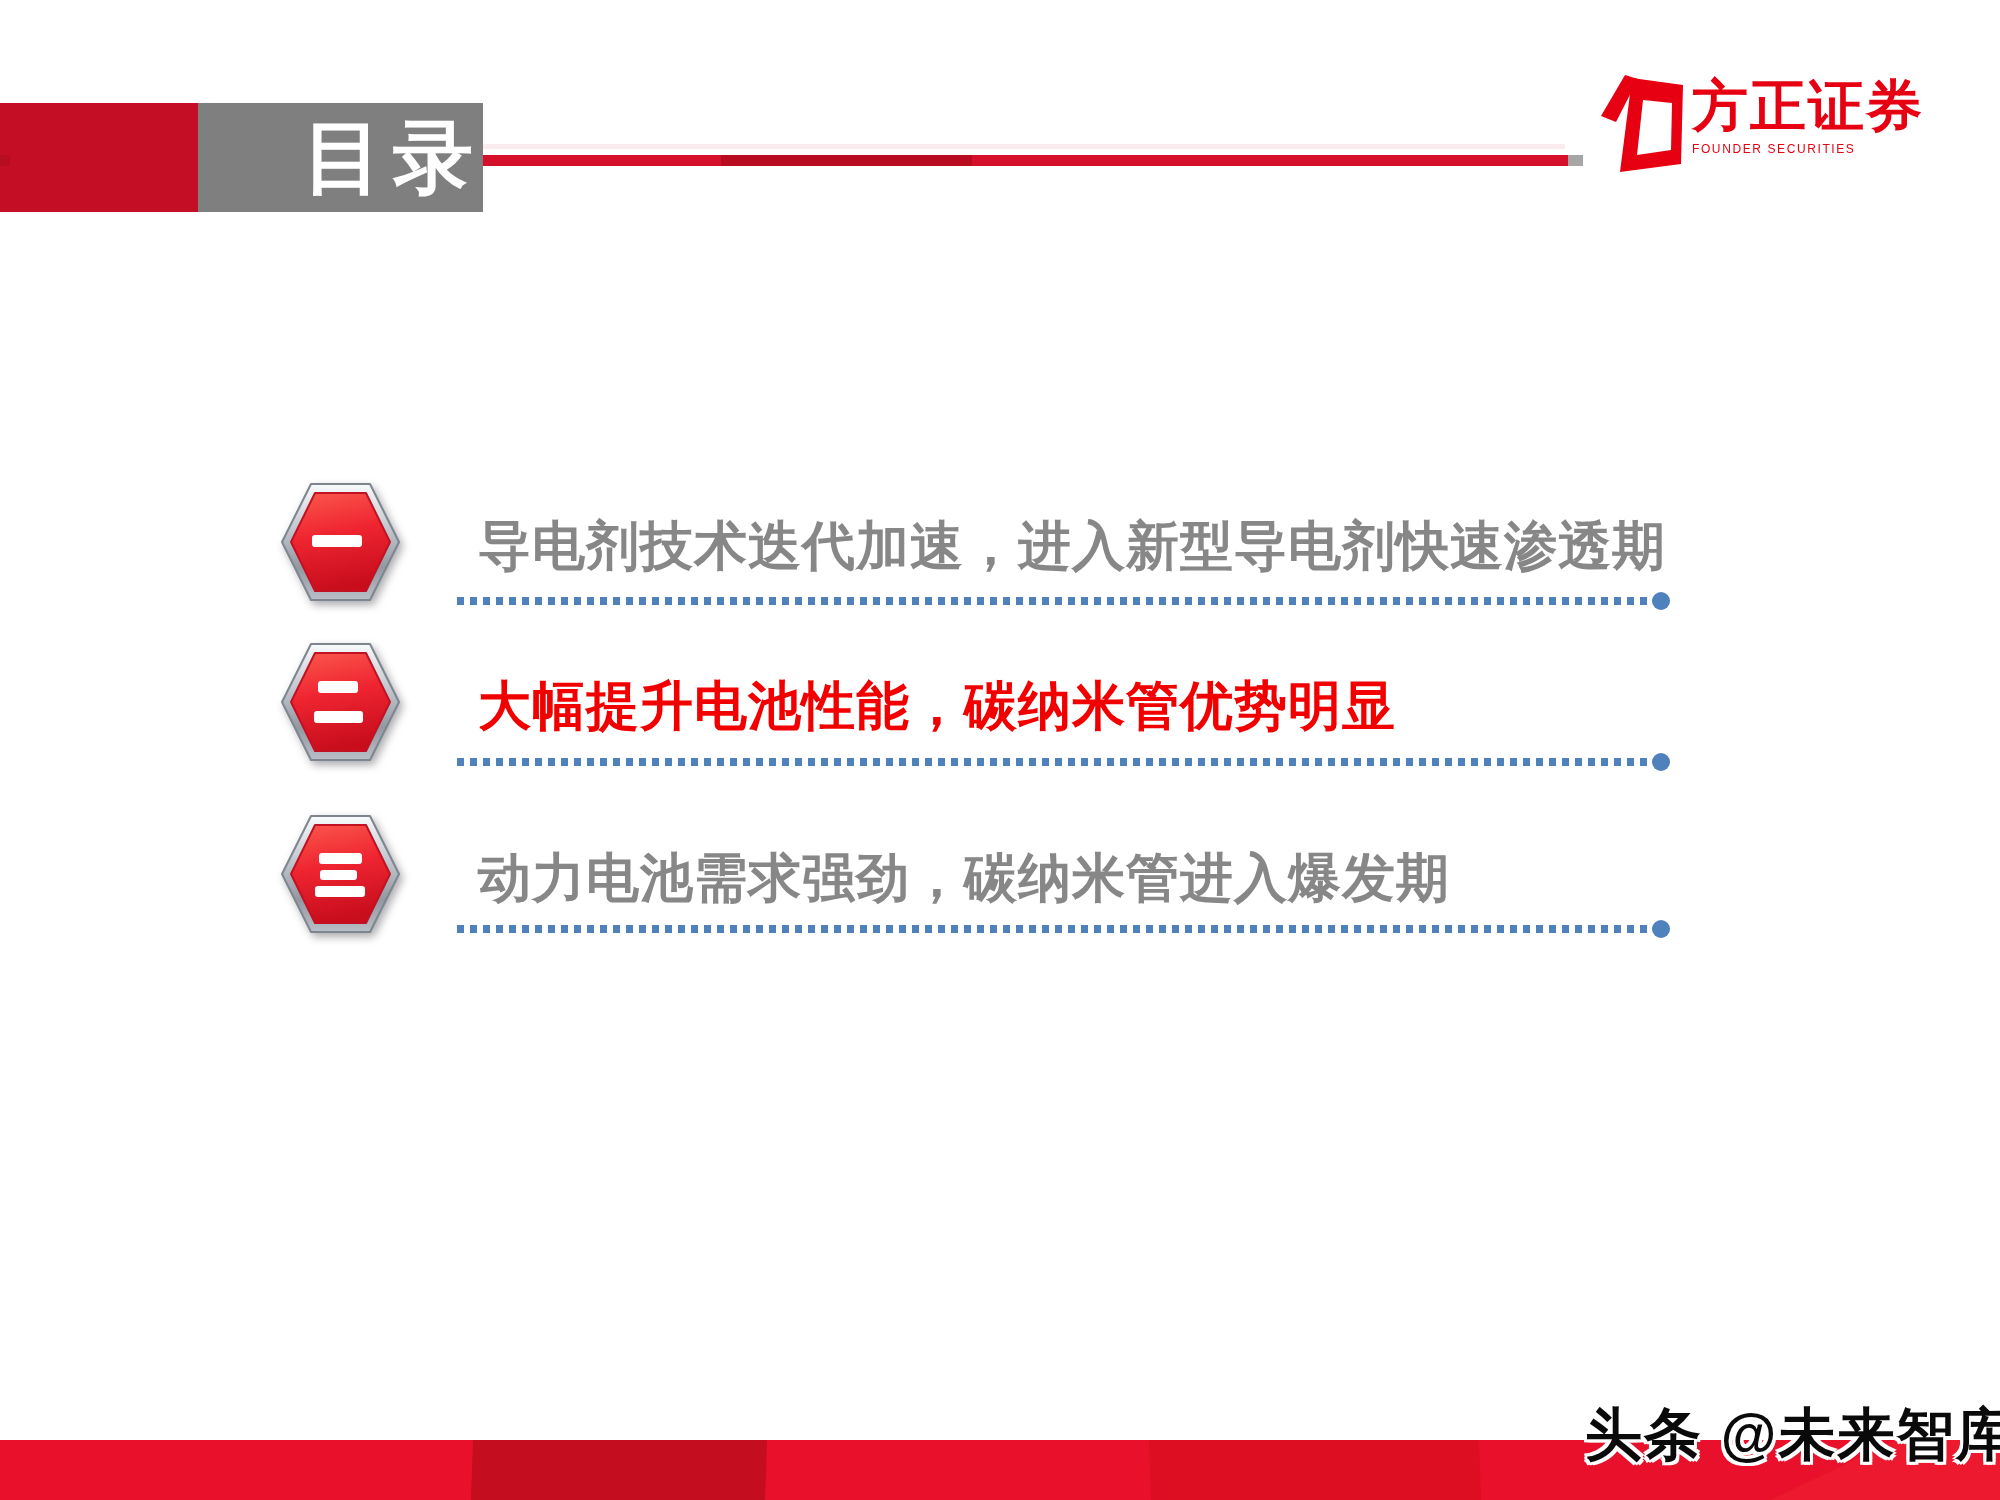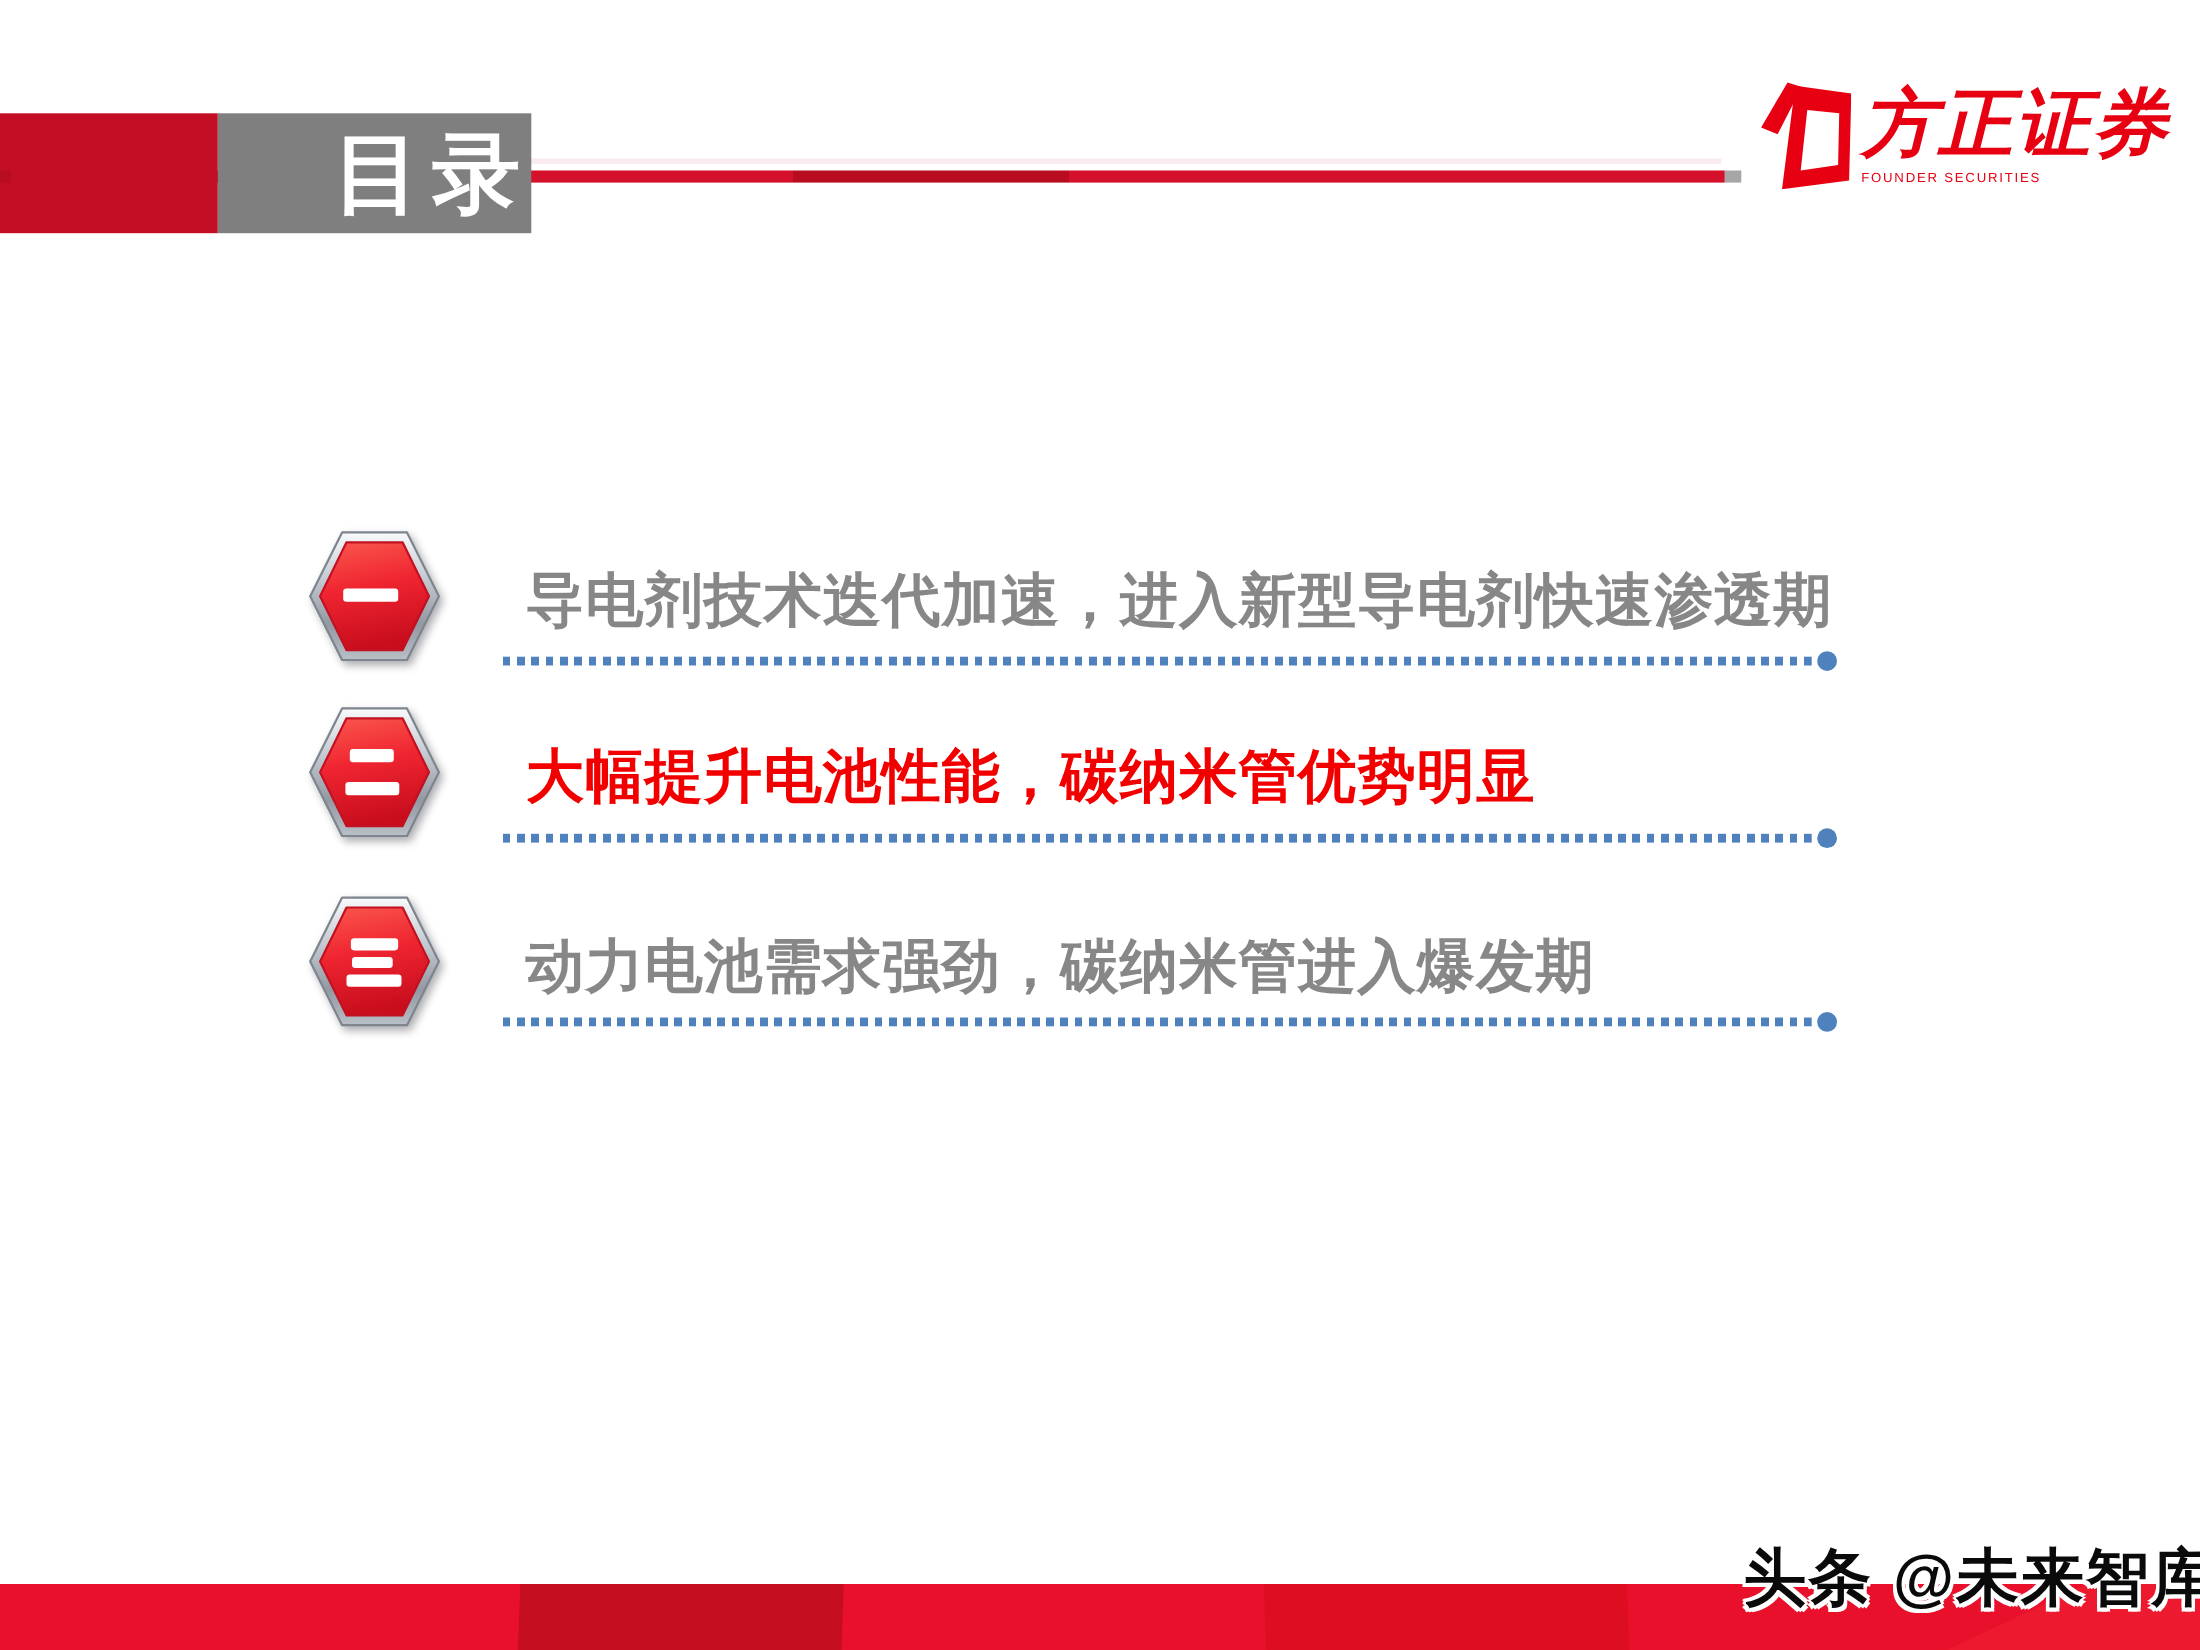--- a/index.html
+++ b/index.html
@@ -25,21 +25,21 @@
       var(--line-dark) 0%,var(--line-dark) 23%,
       var(--line-bright) 23%,var(--line-bright) 46%,
       var(--line-dark) 46%,var(--line-dark) 62%,
       var(--line-bright) 62%,var(--line-bright) 100%);
   }
   .hdr-line-tip{position:absolute;left:1568px;top:155px;width:15px;height:11px;background:var(--line-gray);z-index:2;}
   
   .logo{position:absolute;left:1599px;top:70px;display:flex;align-items:flex-start;z-index:3;}
   .logo-icon{width:84px;height:102px;display:block;}
   .logo-text{margin-left:9px;padding-top:8px;}
-  .logo-cn{color:var(--logo-red);font-size:68px;font-weight:bold;letter-spacing:2px;line-height:1.0;white-space:nowrap;font-style:italic;}
+  .logo-cn{color:var(--logo-red);font-size:56px;font-weight:bold;letter-spacing:2px;line-height:1.0;white-space:nowrap;}
   .logo-en{color:var(--logo-red);font-size:12px;font-weight:normal;letter-spacing:1.6px;margin-top:8px;white-space:nowrap;}
   
   .toc-row{position:absolute;left:0;width:2000px;height:124px;}
   .badge{position:absolute;left:278px;top:0;width:125px;height:124px;}
   .badge svg{width:125px;height:124px;display:block;filter:drop-shadow(3px 4px 4px rgba(70,70,80,0.45));}
   .toc-title{
     position:absolute;left:478px;top:0;height:124px;display:flex;align-items:center;
     font-size:53px;font-weight:bold;letter-spacing:1px;color:var(--item-gray);
     padding-top:5px;white-space:nowrap;
   }

